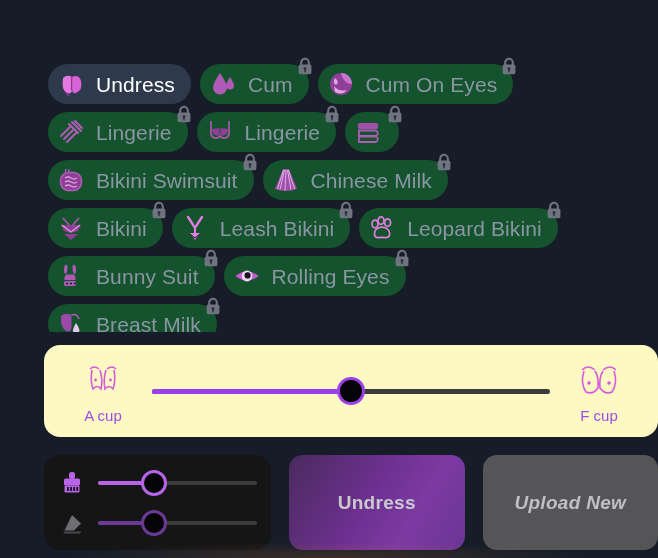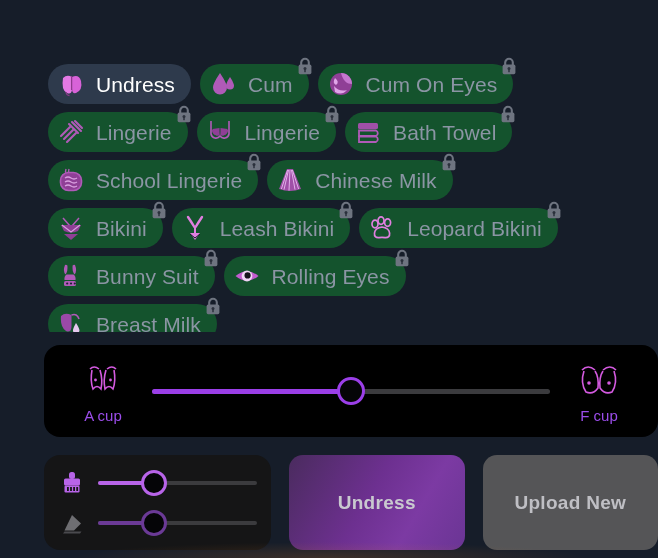--- a/index.html
+++ b/index.html
@@ -83,21 +83,21 @@
     pointer-events: none;
   }
 
   
   #size-panel {
     position: absolute;
     left: 44px;
     top: 345px;
     width: 614px;
     height: 92px;
-    background: #000000;
+    background: #fef9c3;
     border-radius: 16px;
     display: flex;
     align-items: center;
     padding: 0 26px;
   }
   .size-end {
     width: 66px;
     flex: 0 0 auto;
     display: flex;
     flex-direction: column;
@@ -221,20 +221,21 @@
     justify-content: center;
     font-family: "Liberation Sans", sans-serif;
   }
   #undress-button {
     background: linear-gradient(120deg, #4a2b5e 0%, #6d3090 45%, #7c3aa3 70%, #6a3594 100%);
     color: #c9c9cf;
   }
   #upload-button {
     background: #555557;
     color: #bfbfc4;
+    font-style: italic;
   }
 
   
   #glow {
     position: absolute;
     left: 0;
     bottom: 0;
     width: 658px;
     height: 26px;
     background: radial-gradient(ellipse 360px 22px at 50% 100%, rgba(210,120,40,0.20), rgba(210,120,40,0) 72%);
@@ -348,21 +349,20 @@
       </div>
       <div class="chip-wrap">
         <button class="chip">
           <span class="chip-ico">
             <svg width="28" height="28" viewBox="0 0 28 28" fill="none">
       <rect x="4" y="5" width="20" height="6" rx="1.5" fill="#a050a8"></rect>
       <path d="M5 12.5 H22 A3 3 0 0 1 22 18 H5Z" fill="none" stroke="#b05ab8" stroke-width="1.8"></path>
       <path d="M5 18.5 H22 A3 3 0 0 1 22 24 H5Z" fill="none" stroke="#b05ab8" stroke-width="1.8"></path>
     </svg>
           </span>
-          <span class="chip-label">Bath Towel</span>
         </button>
         <span class="lock-badge">
           <svg width="20" height="20" viewBox="0 0 20 20" fill="none">
     <path d="M6.2 9 V6.6 A3.8 3.8 0 0 1 13.8 6.6 V9" stroke="#6e7480" stroke-width="2.1" fill="none"></path>
     <rect x="3.6" y="8.6" width="12.8" height="9.6" rx="1.6" fill="#6e7480"></rect>
     <circle cx="10" cy="12.6" r="1.5" fill="#2b313c"></circle>
     <rect x="9.25" y="13" width="1.5" height="3.2" fill="#2b313c"></rect>
   </svg>
         </span>
       </div>
@@ -373,21 +373,21 @@
           <span class="chip-ico">
             <svg width="28" height="28" viewBox="0 0 28 28" fill="none">
       <path d="M9 3 Q8 6 9 7" stroke="#b05ab8" stroke-width="1.4"></path>
       <path d="M12 3 Q11 6 12 7" stroke="#b05ab8" stroke-width="1.4"></path>
       <rect x="3.5" y="6.5" width="21" height="18" rx="8" fill="#8f3f96" stroke="#b05ab8" stroke-width="1.6"></rect>
       <path d="M8 12 Q11 10 14 12 Q17 14 20 12" stroke="#d9a0e0" stroke-width="1.3" fill="none"></path>
       <path d="M8 16 Q11 14 14 16 Q17 18 20 16" stroke="#d9a0e0" stroke-width="1.3" fill="none"></path>
       <path d="M8 20 Q11 18 14 20 Q17 22 20 20" stroke="#d9a0e0" stroke-width="1.3" fill="none"></path>
     </svg>
           </span>
-          <span class="chip-label">School Lingerie</span>
+          <span class="chip-label">Bikini Swimsuit</span>
         </button>
         <span class="lock-badge">
           <svg width="20" height="20" viewBox="0 0 20 20" fill="none">
     <path d="M6.2 9 V6.6 A3.8 3.8 0 0 1 13.8 6.6 V9" stroke="#6e7480" stroke-width="2.1" fill="none"></path>
     <rect x="3.6" y="8.6" width="12.8" height="9.6" rx="1.6" fill="#6e7480"></rect>
     <circle cx="10" cy="12.6" r="1.5" fill="#2b313c"></circle>
     <rect x="9.25" y="13" width="1.5" height="3.2" fill="#2b313c"></rect>
   </svg>
         </span>
       </div>

